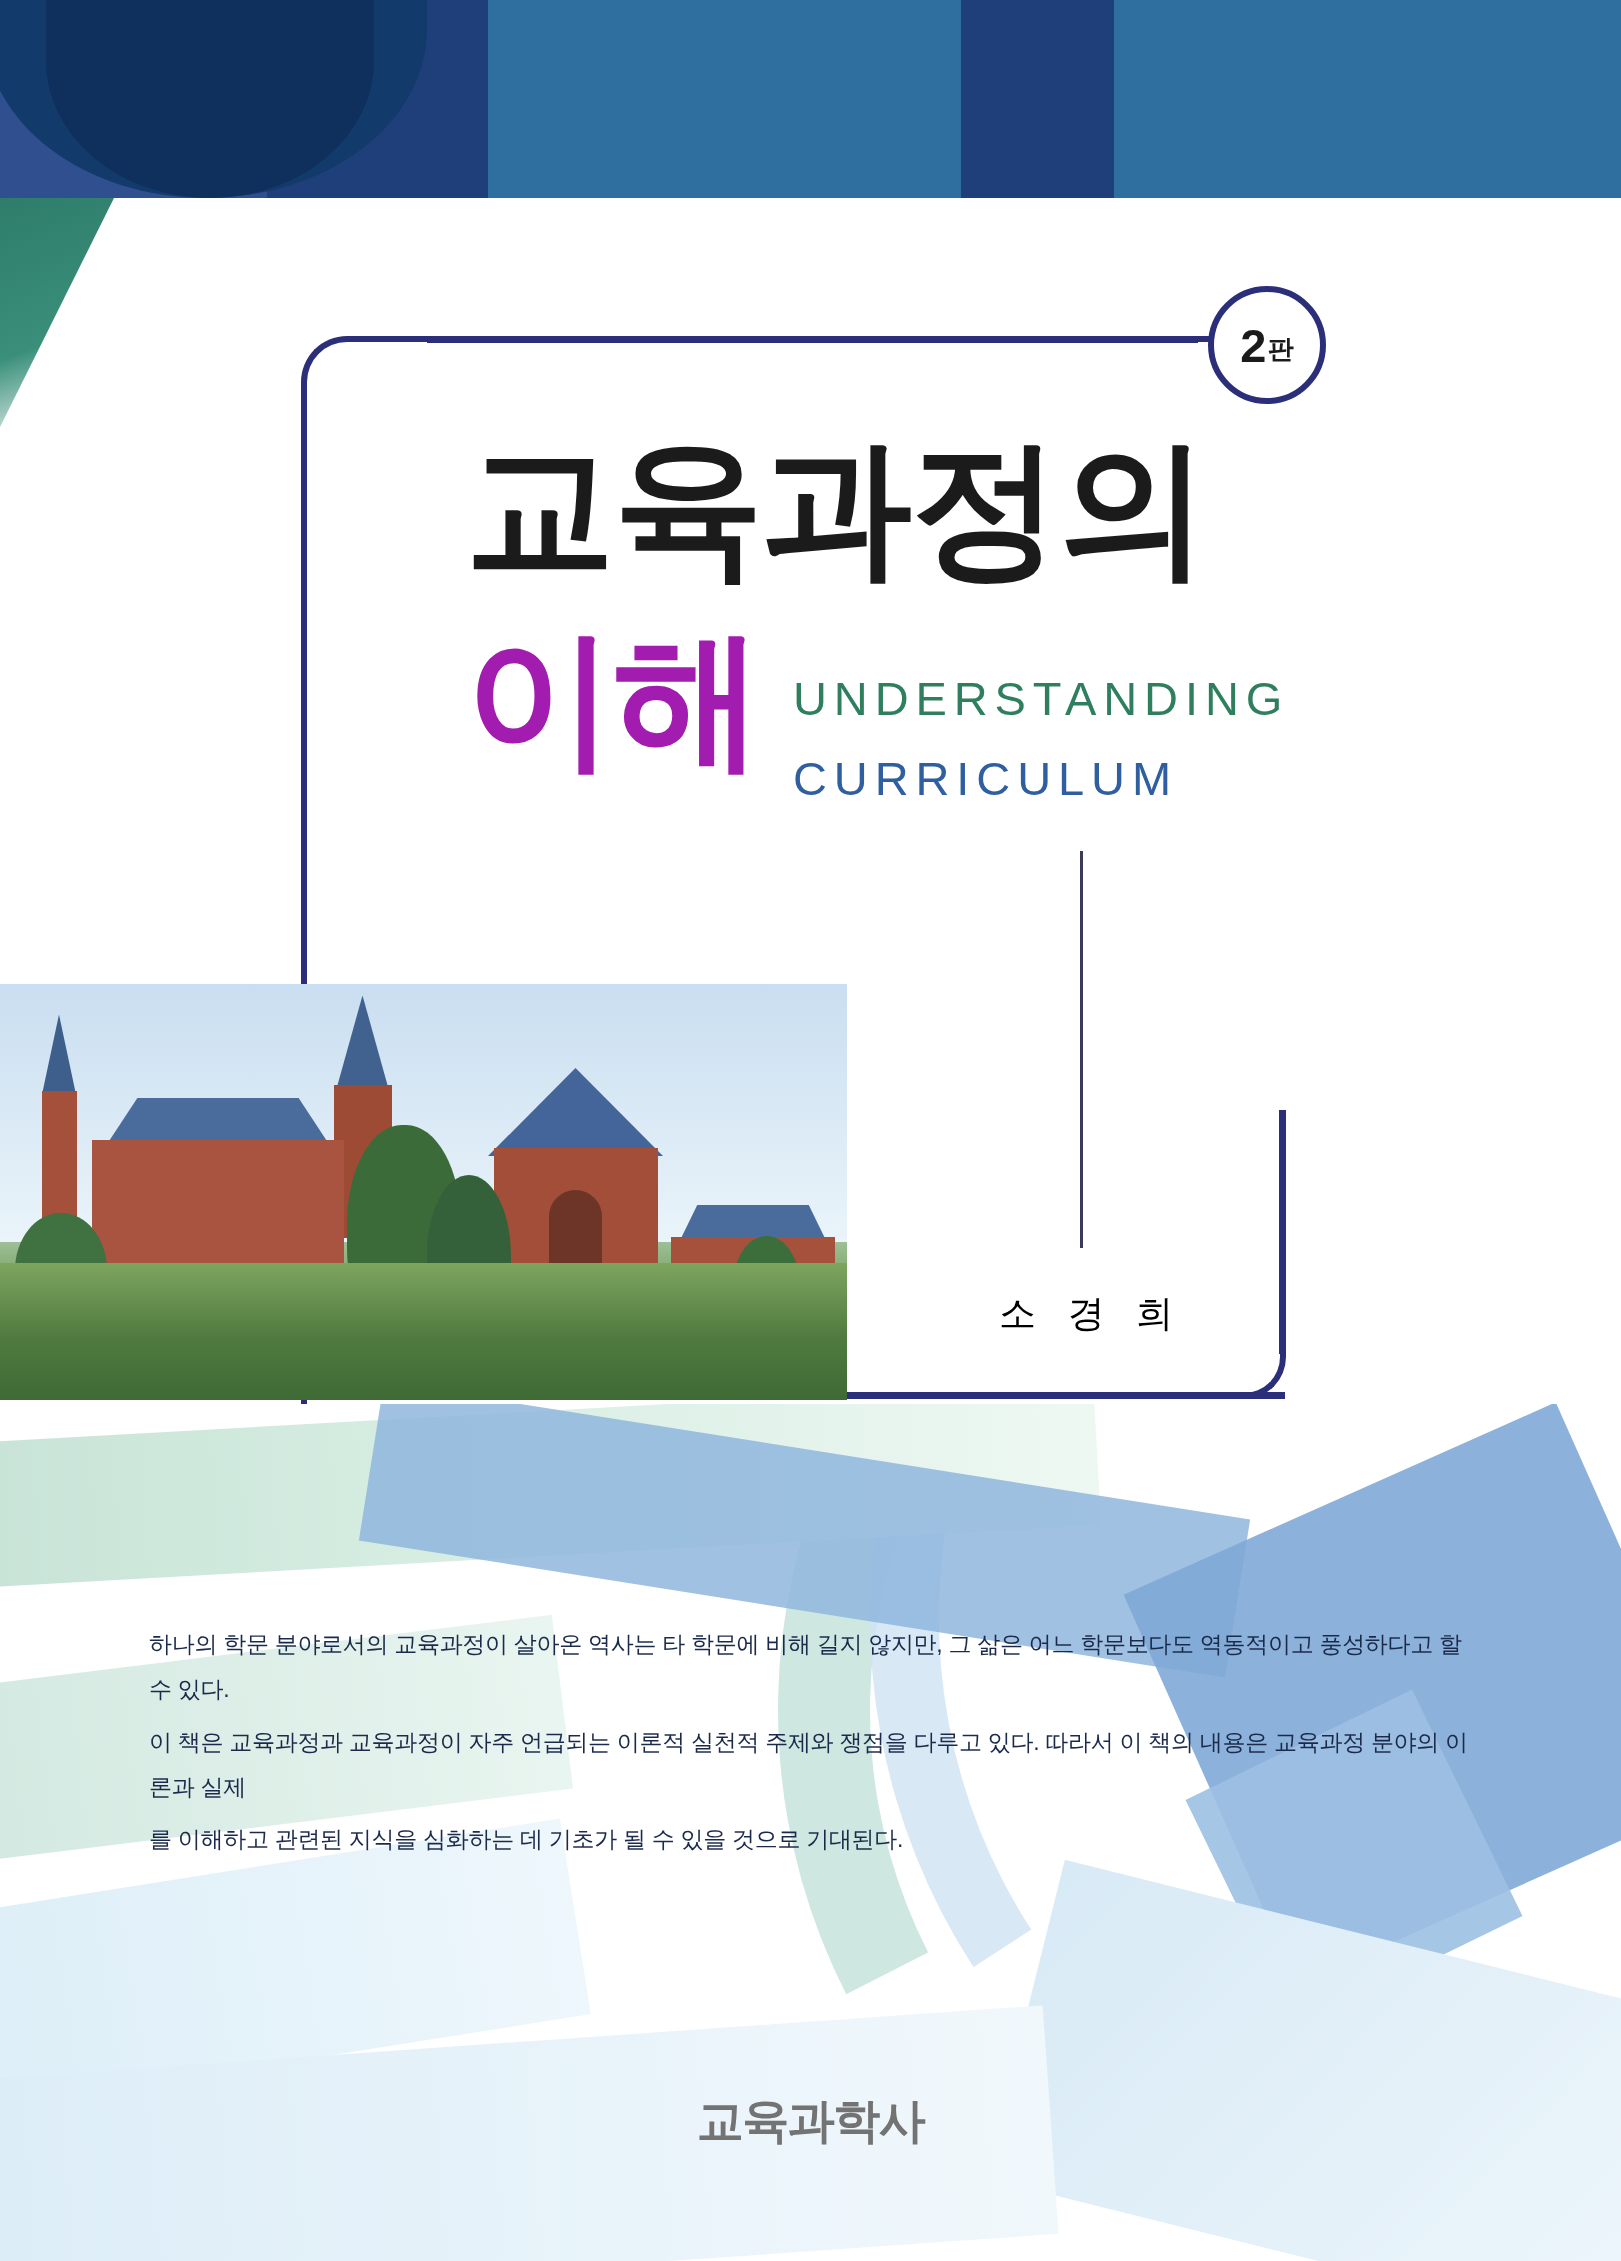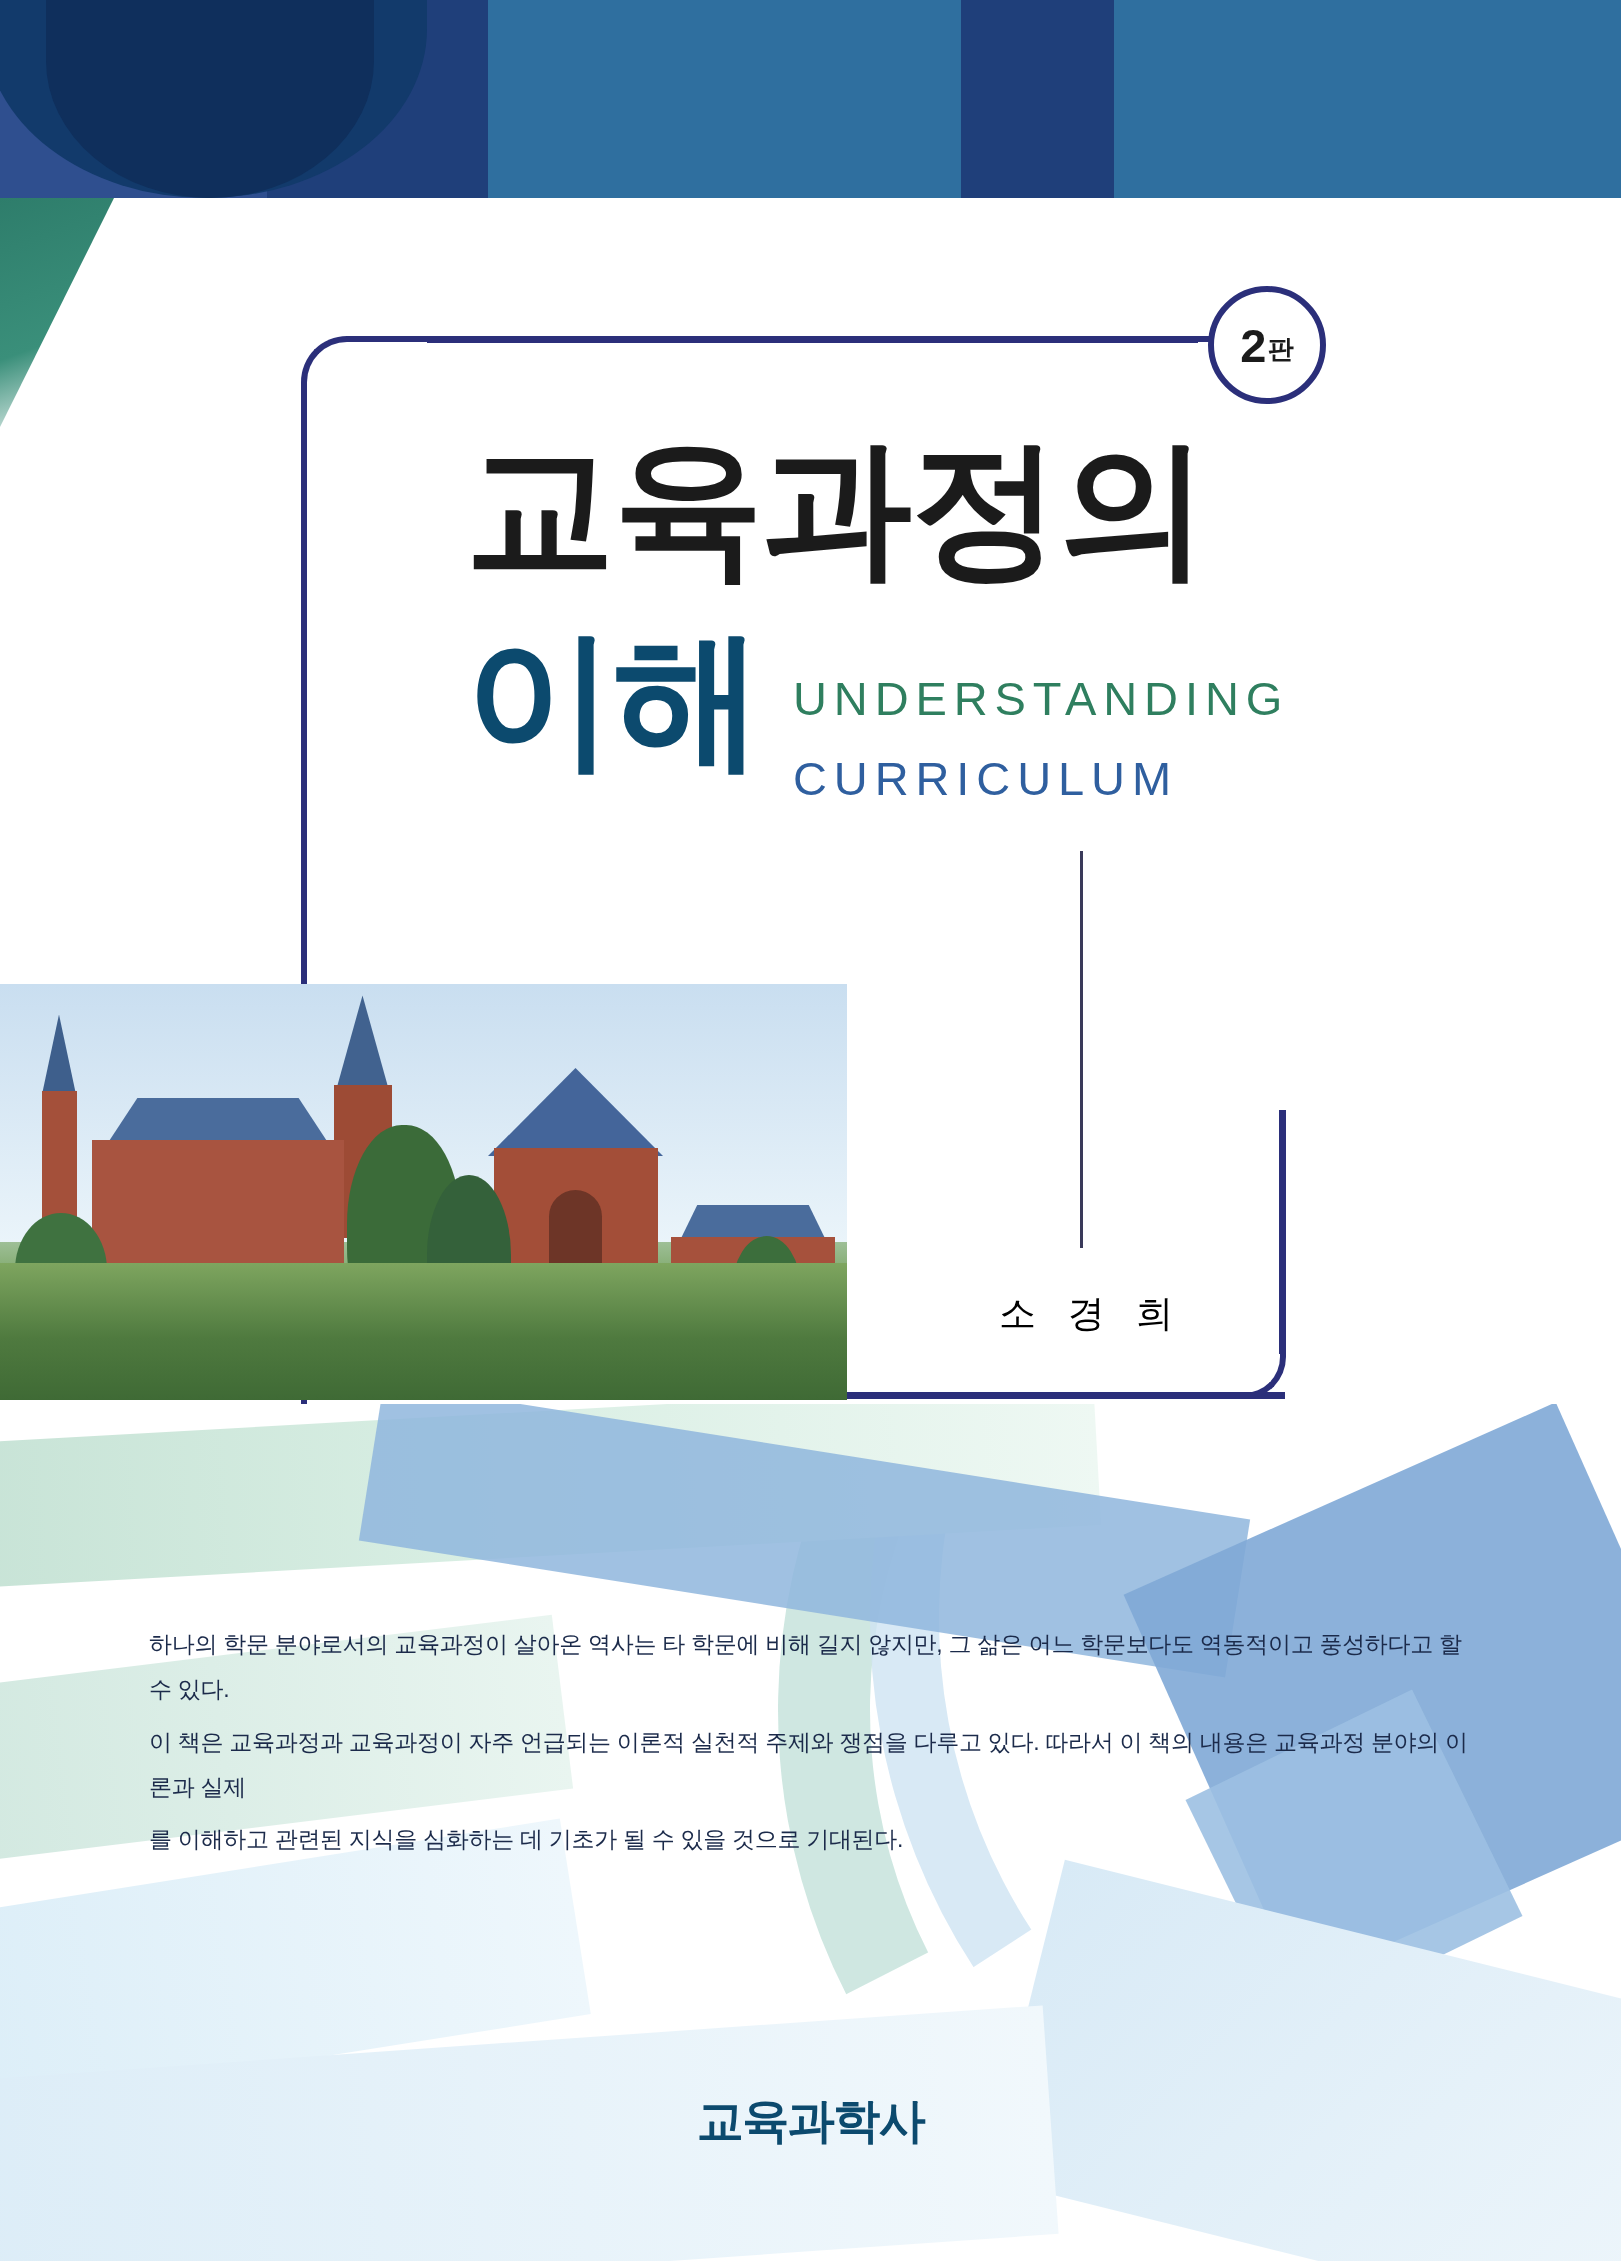--- a/index.html
+++ b/index.html
@@ -130,21 +130,21 @@
     letter-spacing: -1.5px;
     line-height: 1.08;
     white-space: nowrap;
   }
   .title-ko-2 {
     position: absolute;
     left: 465px;
     top: 618px;
     font-size: 150px;
     font-weight: 900;
-    color: #0c4a6e;
+    color: #a21caf;
     letter-spacing: -1.5px;
     line-height: 1.08;
     white-space: nowrap;
   }
 
   .title-en-1 {
     position: absolute;
     left: 793px;
     top: 671px;
     font-size: 47px;
@@ -351,21 +351,21 @@
 
   
   .publisher {
     position: absolute;
     left: 0;
     top: 2090px;
     width: 1621px;
     text-align: center;
     font-size: 47px;
     font-weight: 900;
-    color: #0c4a6e;
+    color: #737373;
     letter-spacing: -1.5px;
   }
 </style>
 </head>
 <body>
 
 <div class="cover">
 
   <div class="top-band">
     <div class="tb-seg tb1"></div>

